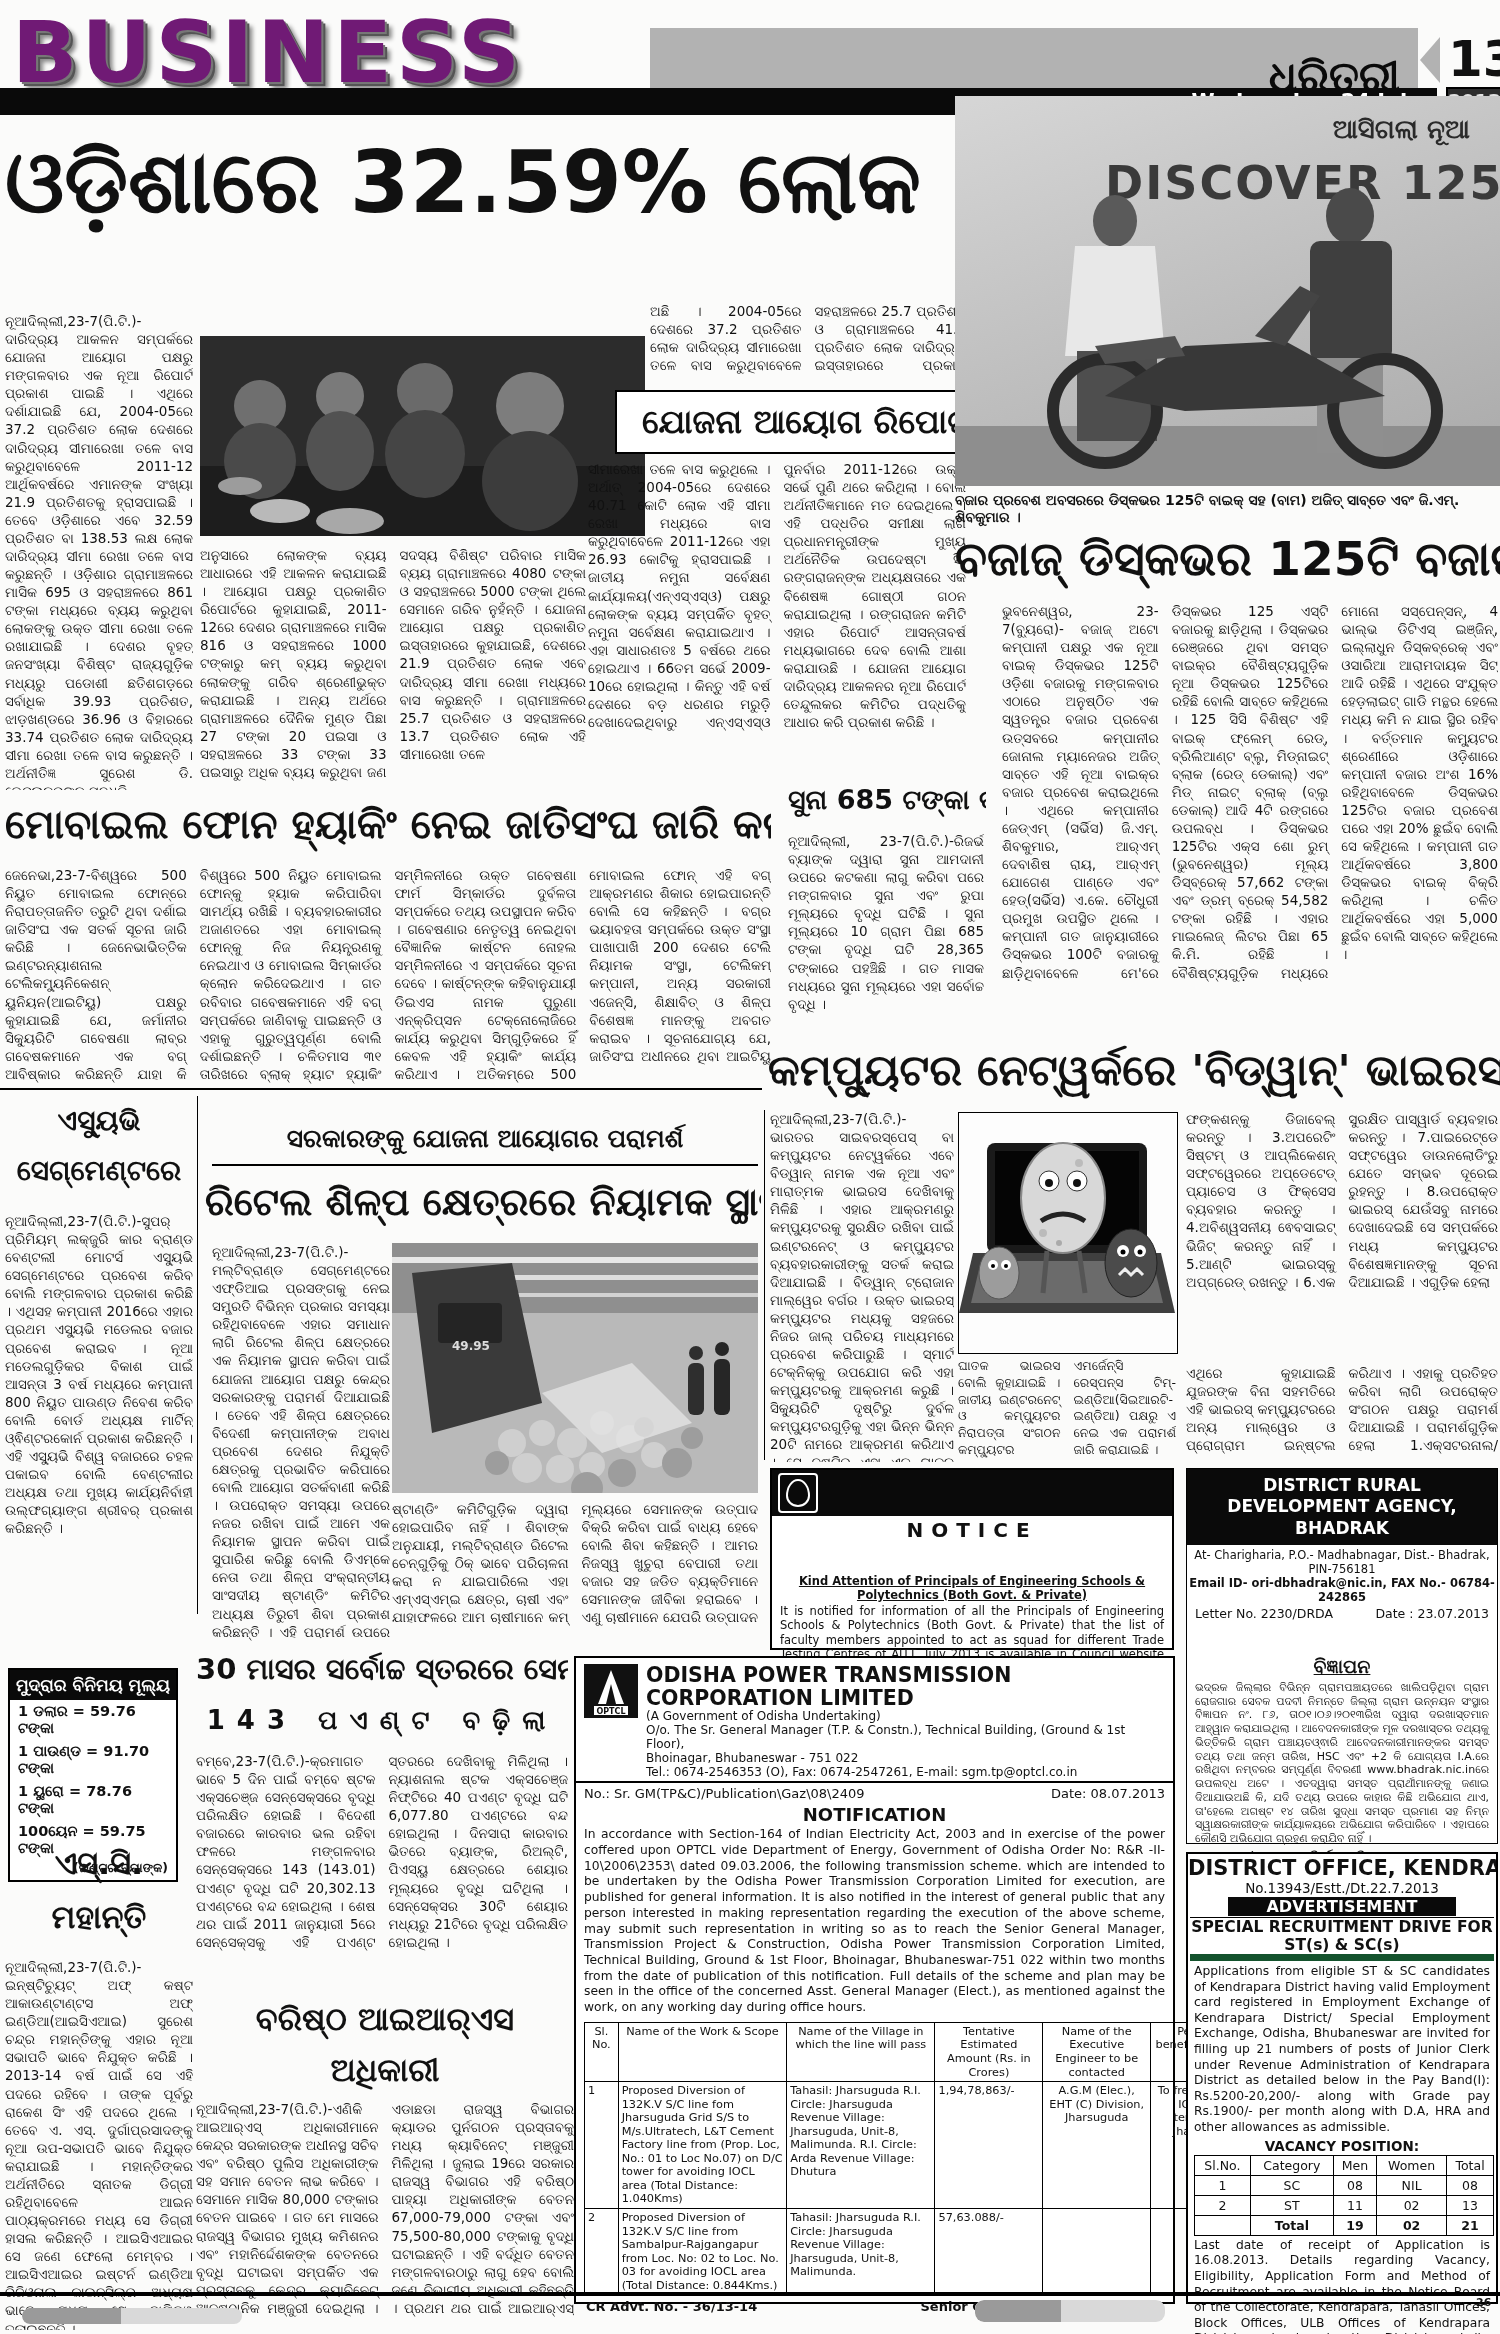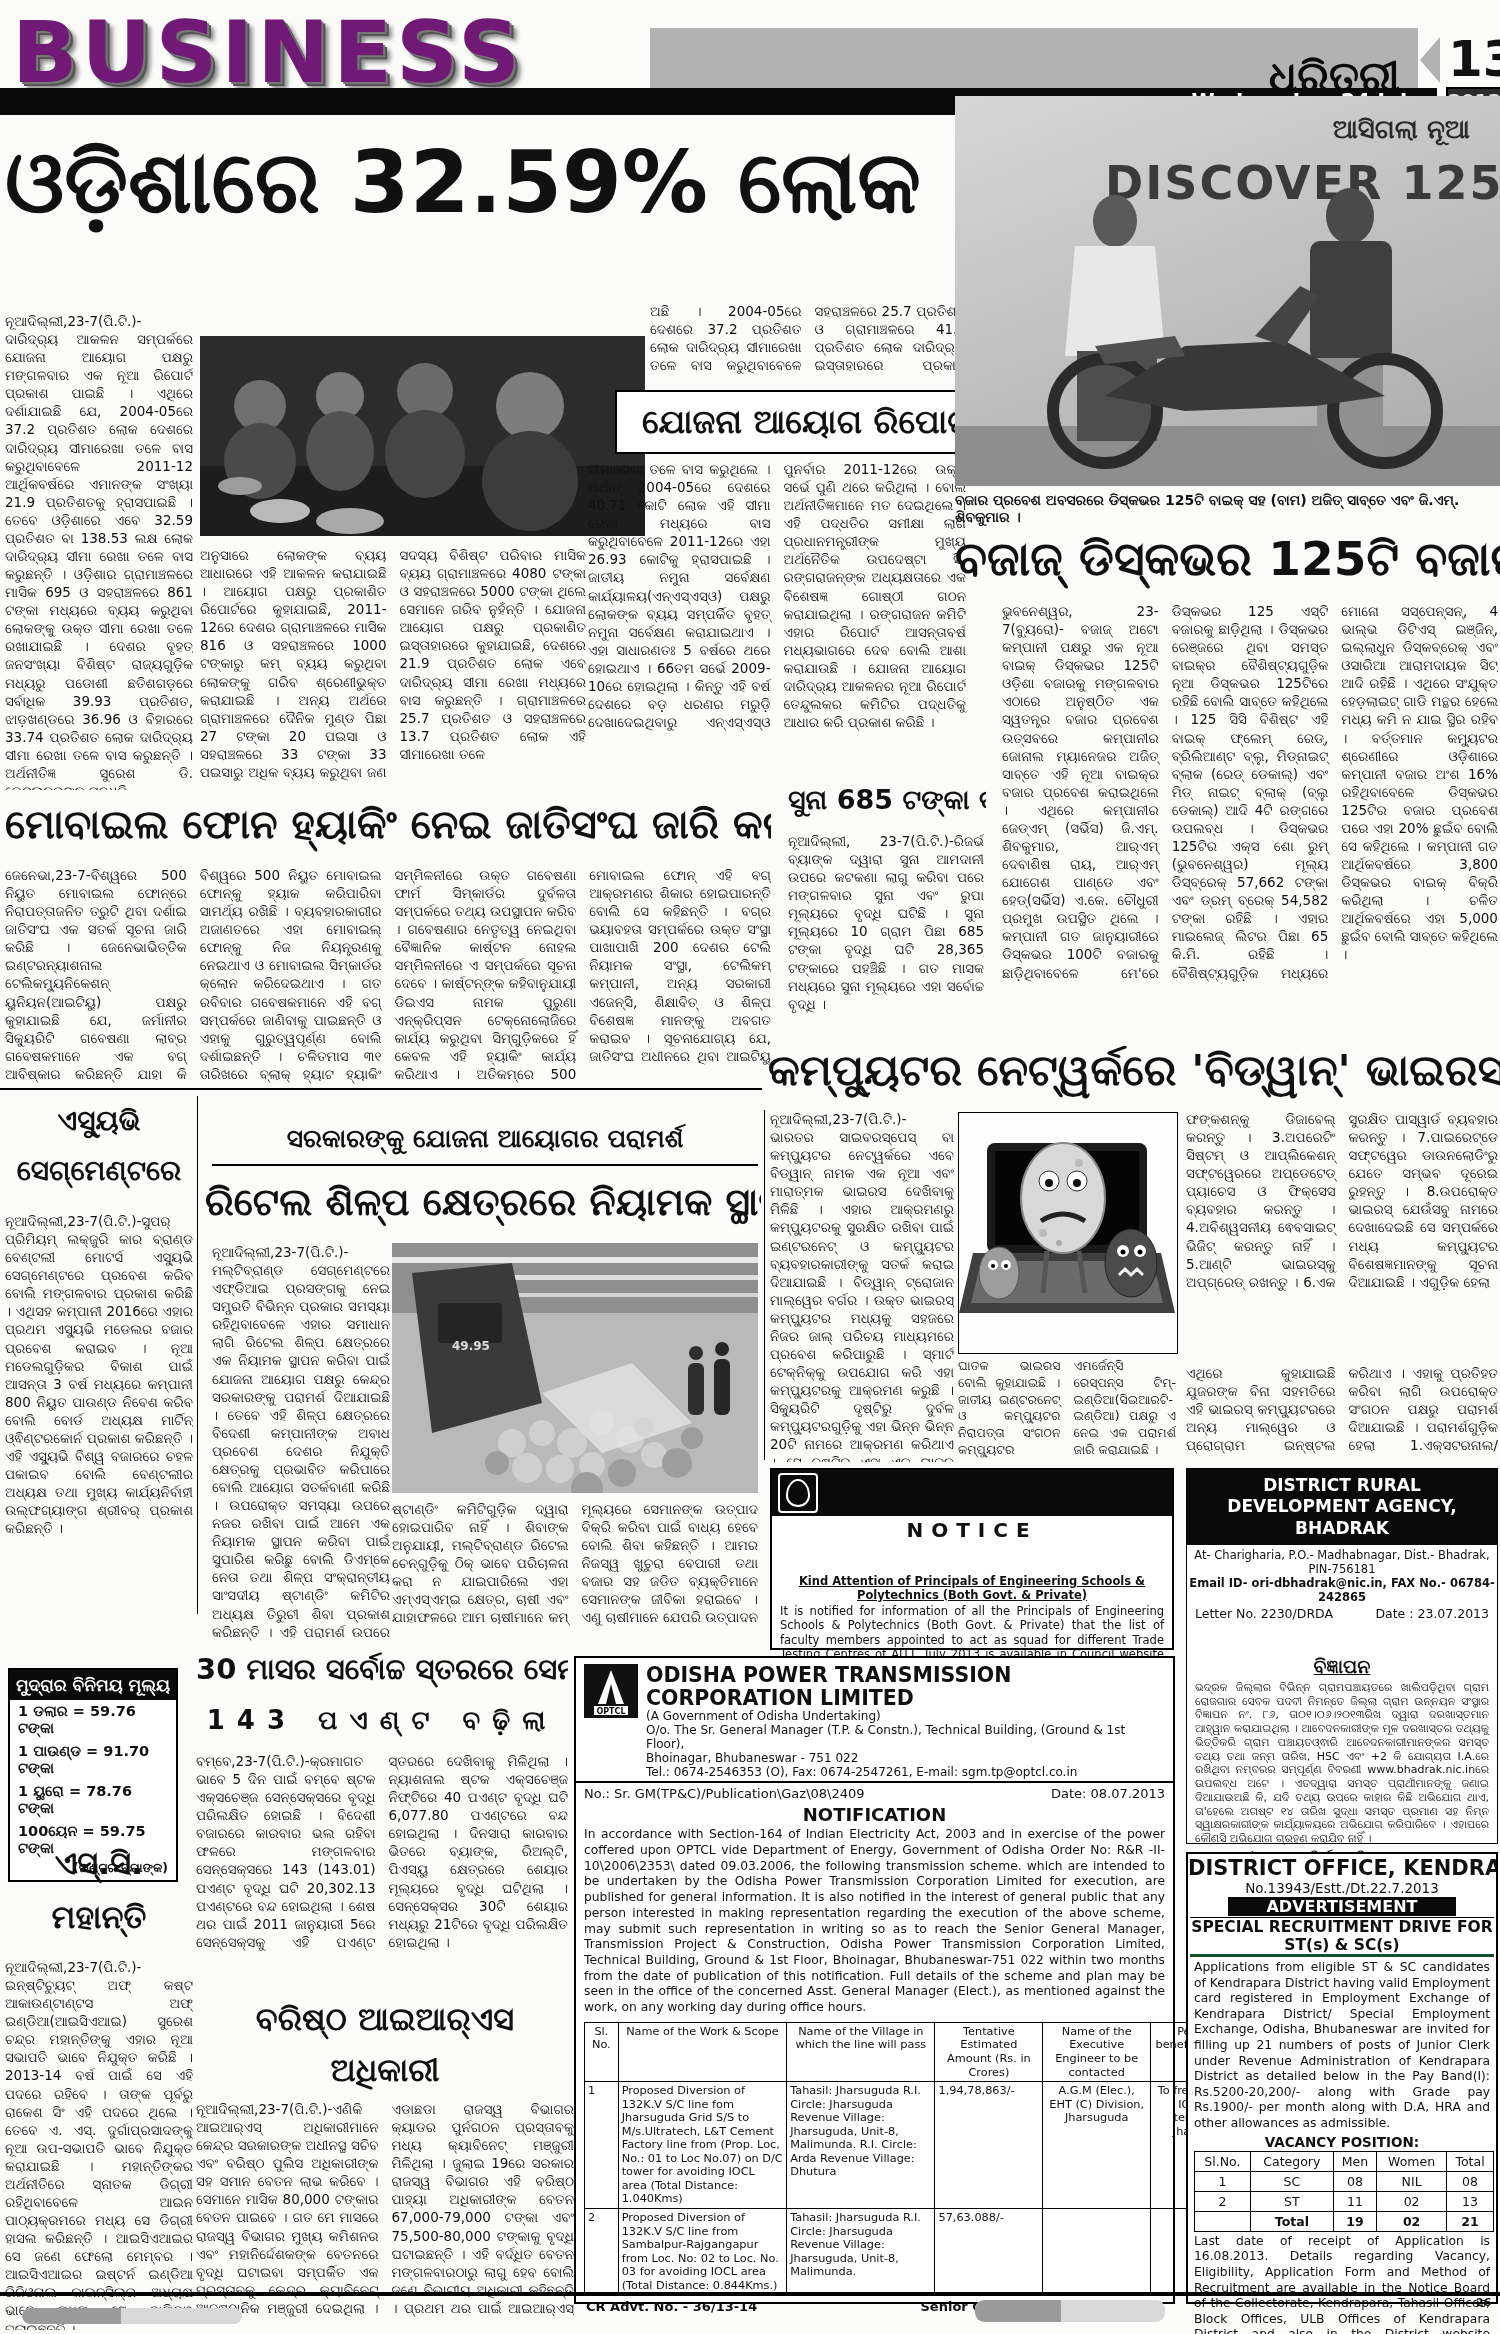--- a/index.html
+++ b/index.html
@@ -303,21 +303,21 @@
     </div>
     <div class="ctr u" style="font-size:19px;font-weight:bold;">ବିଜ୍ଞାପନ</div>
     <div class="small" style="padding:3px 8px;font-size:11px;">ଭଦ୍ରକ ଜିଲ୍ଲାର ବିଭିନ୍ନ ଗ୍ରାମପଞ୍ଚାୟତରେ ଖାଲିପଡ଼ିଥିବା ଗ୍ରାମ ରୋଜଗାର ସେବକ ପଦବୀ ନିମନ୍ତେ ଜିଲ୍ଲା ଗ୍ରାମ ଉନ୍ନୟନ ସଂସ୍ଥାର ବିଜ୍ଞାପନ ନଂ. ୮୬, ତା୦୧।୦୬।୨୦୧୩ରିଖ ଦ୍ୱାରା ଦରଖାସ୍ତମାନ ଆହ୍ୱାନ କରାଯାଇଥିଲା । ଆବେଦନକାରୀଙ୍କ ମୂଳ ଦରଖାସ୍ତର ତଥ୍ୟକୁ ଭିତ୍ତିକରି ଗ୍ରାମ ପଞ୍ଚାୟତଓ୍ଵାରି ଆବେଦନକାରୀମାନଙ୍କର ସମସ୍ତ ତଥ୍ୟ ତଥା ଜନ୍ମ ତାରିଖ, HSC ଏବଂ +2 କି ଯୋଗ୍ୟତା I.A.ରେ ରଖିଥିବା ନମ୍ବରର ସମ୍ପୂର୍ଣ୍ଣ ବିବରଣୀ www.bhadrak.nic.inରେ ଉପଲବ୍ଧ ଅଟେ । ଏତଦ୍ୱାରା ସମସ୍ତ ପ୍ରାର୍ଥୀମାନଙ୍କୁ ଜଣାଇ ଦିଆଯାଉଅଛି କି, ଯଦି ତଥ୍ୟ ଉପରେ କାହାର କିଛି ଅଭିଯୋଗ ଥାଏ, ତା'ହେଲେ ଅଗଷ୍ଟ ୧୪ ତାରିଖ ସୁଦ୍ଧା ସମସ୍ତ ପ୍ରମାଣ ସହ ନିମ୍ନ ସ୍ୱାକ୍ଷରକାରୀଙ୍କ କାର୍ଯ୍ୟାଳୟରେ ଅଭିଯୋଗ କରିପାରିବେ । ଏହାପରେ କୌଣସି ଅଭିଯୋଗ ଗ୍ରହଣ କରାଯିବ ନାହିଁ ।</div>
     <div style="text-align:right;font-size:11.5px;font-weight:bold;font-style:italic;padding:0 8px;">ସ୍ୱା./- ପ୍ରକଳ୍ପ ନିର୍ଦ୍ଦେଶକ, ଜିଲ୍ଲା ଗ୍ରାମ ଉନ୍ନୟନ ସଂସ୍ଥା, ଭଦ୍ରକ</div>
   </div>
 
   <div class="abs adbox" style="left:1186px;top:1852px;width:312px;height:452px;">
     <div class="ctr" style="font-size:21px;font-weight:900;padding-top:2px;white-space:nowrap;overflow:hidden;">DISTRICT OFFICE, KENDRAPARA</div>
     <div class="ctr" style="font-size:13.5px;">No.13943/Estt./Dt.22.7.2013</div>
     <div class="blackband ctr" style="font-size:16px;font-weight:bold;margin:1px 40px;">ADVERTISEMENT</div>
-    <div class="ctr" style="font-size:15.5px;font-weight:900;border-top:1px solid #000;border-bottom:3px solid #14532d;margin:1px 2px;">SPECIAL RECRUITMENT DRIVE FOR ST(s) &amp; SC(s)</div>
+    <div class="ctr" style="font-size:15.5px;font-weight:900;border-top:1px solid #000;border-bottom:7px solid #14532d;margin:1px 2px;">SPECIAL RECRUITMENT DRIVE FOR ST(s) &amp; SC(s)</div>
     <div style="padding:2px 6px;font-size:12.3px;line-height:1.27;text-align:justify;">Applications from eligible ST &amp; SC candidates of Kendrapara District having valid Employment card registered in Employment Exchange of Kendrapara District/ Special Employment Exchange, Odisha, Bhubaneswar are invited for filling up 21 numbers of posts of Junior Clerk under Revenue Administration of Kendrapara District as detailed below in the Pay Band(I): Rs.5200-20,200/- along with Grade pay Rs.1900/- per month along with D.A, HRA and other allowances as admissible.</div>
     <div class="ctr" style="font-size:13.5px;font-weight:bold;">VACANCY POSITION:</div>
     <table class="g" style="margin:1px 6px;width:300px;font-size:12.5px;text-align:center;">
       <tbody>
           <tr>
         <td>Sl.No.</td>
         <td>Category</td>
         <td>Men</td>
         <td>Women</td>
         <td>Total</td>

